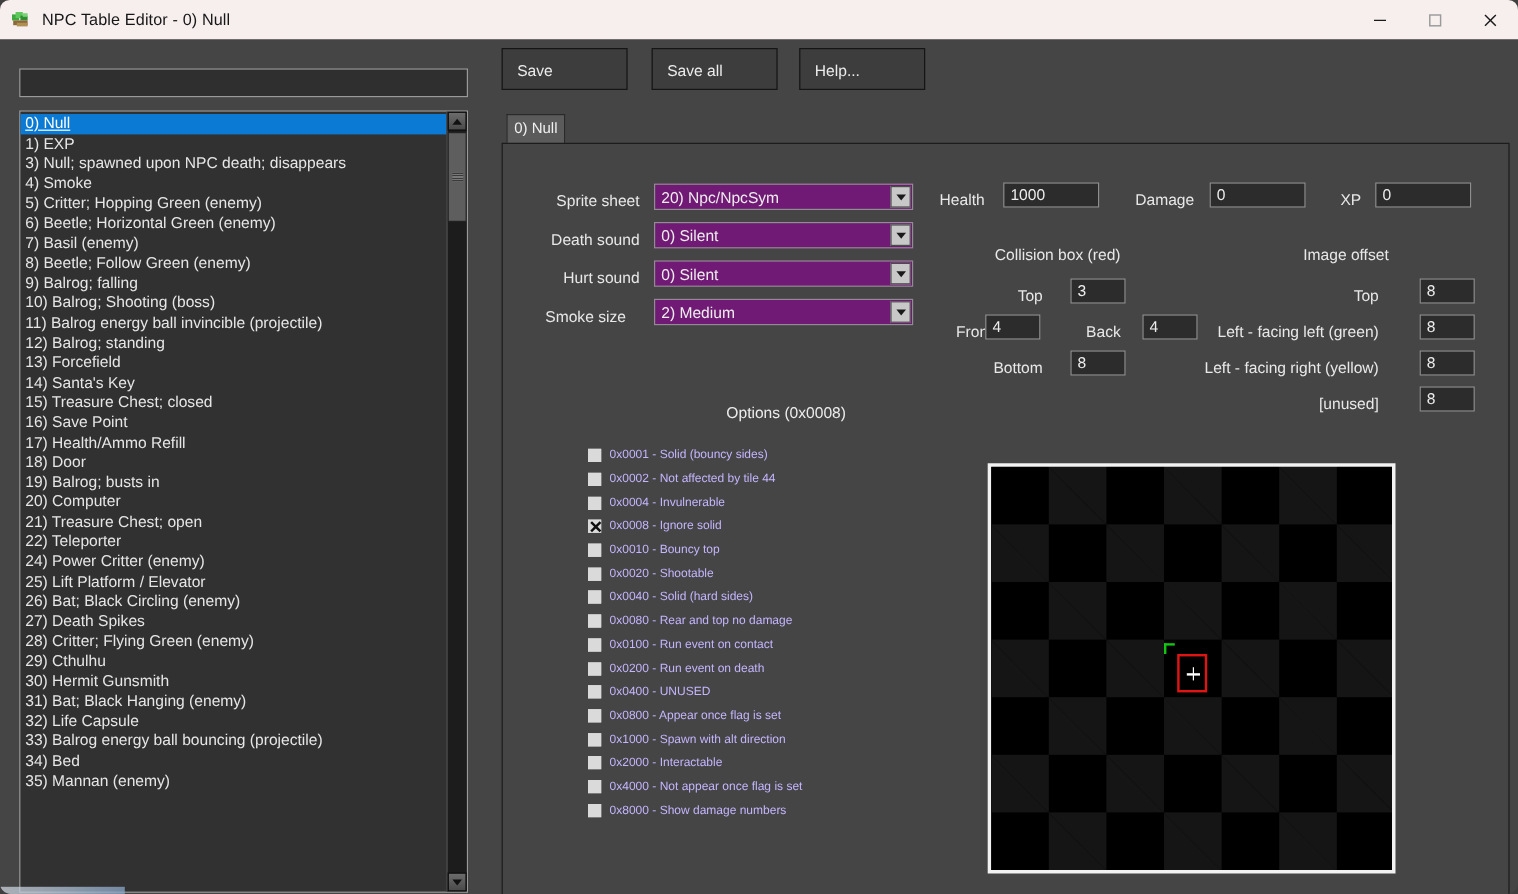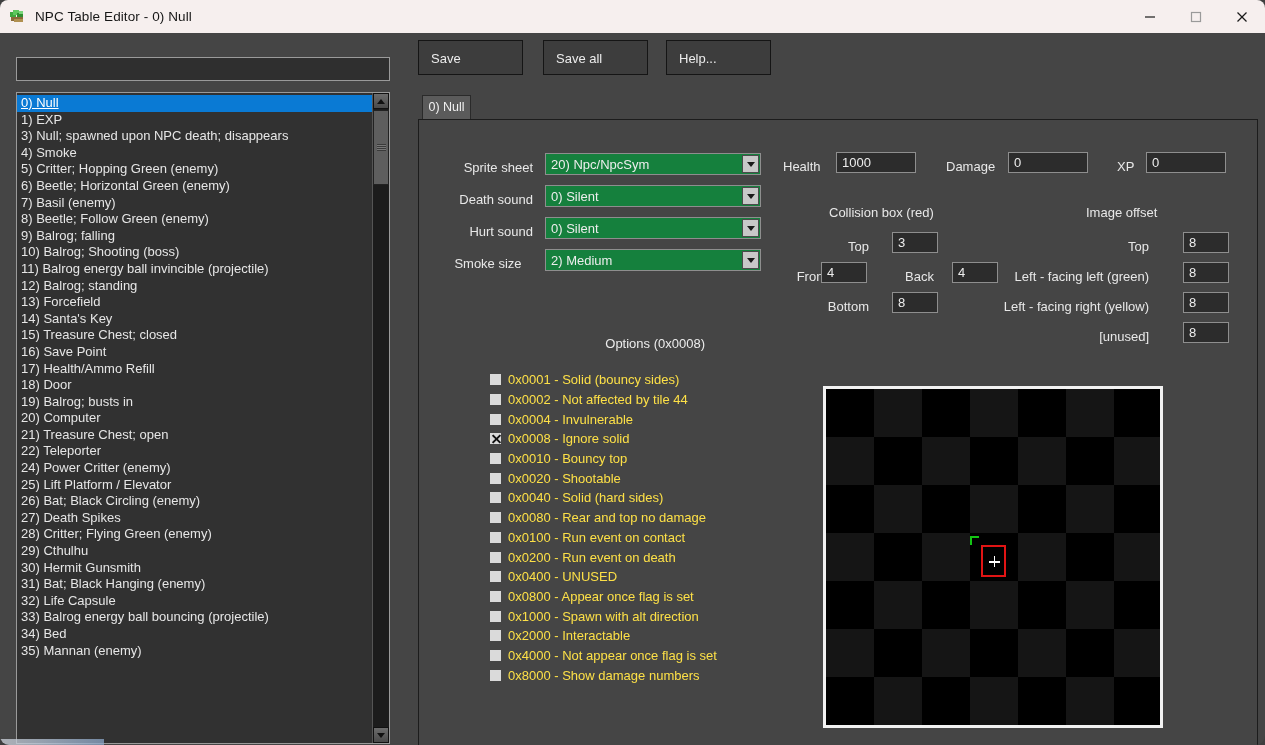--- a/index.html
+++ b/index.html
@@ -215,21 +215,21 @@
     padding: 0 5px;
     height: 21px;
     outline: none;
   }
 
   
   .combo {
     position: absolute;
     left: 530px;
     width: 216px; height: 22px;
-    background: #15803d;
+    background: #701a75;
     border: 1px solid #8e8e8e;
     box-sizing: border-box;
     display: flex;
     align-items: center;
   }
   .combo .ctext {
     flex: 1 1 auto;
     padding-left: 5px;
     font-size: 13px;
     color: #ededed;
@@ -285,22 +285,22 @@
   .cbox.on::after {
     content: "";
     position: absolute;
     left: 0px; top: 4px;
     width: 11px; height: 2px;
     background: #101010;
   }
   .cbox.on::before { transform: rotate(45deg); }
   .cbox.on::after  { transform: rotate(-45deg); }
   .optlabel {
-    font-size: 13px;
-    color: #fde047;
+    font-size: 10px;
+    color: #c4b5fd;
     white-space: nowrap;
   }
 
   
   #preview {
     position: absolute;
     left: 823px; top: 353px;
     width: 340px; height: 342px;
     background: #000;
     border: 3px solid #f2f2f2;

